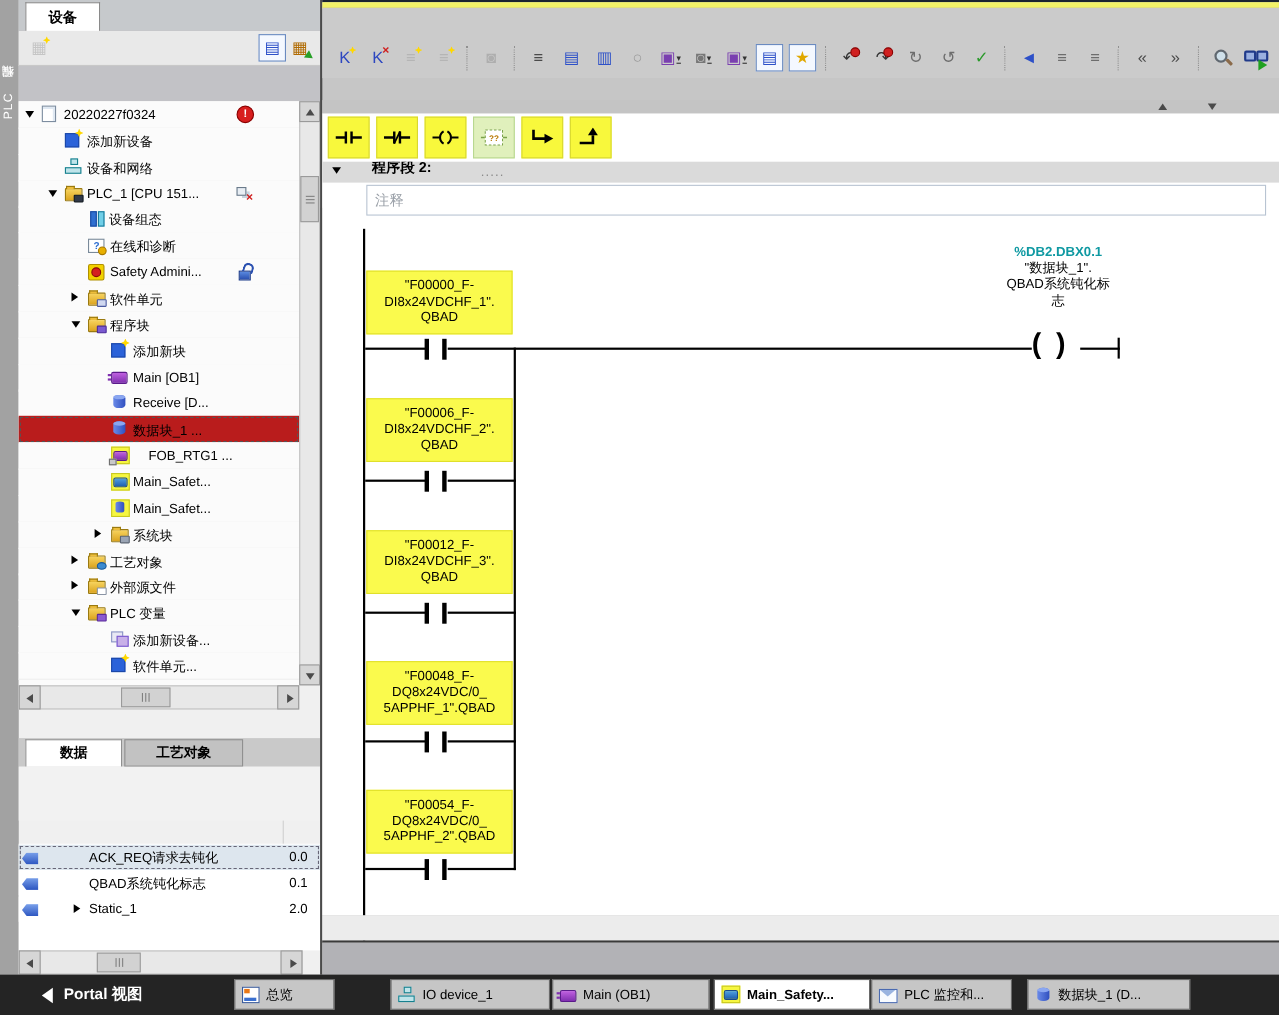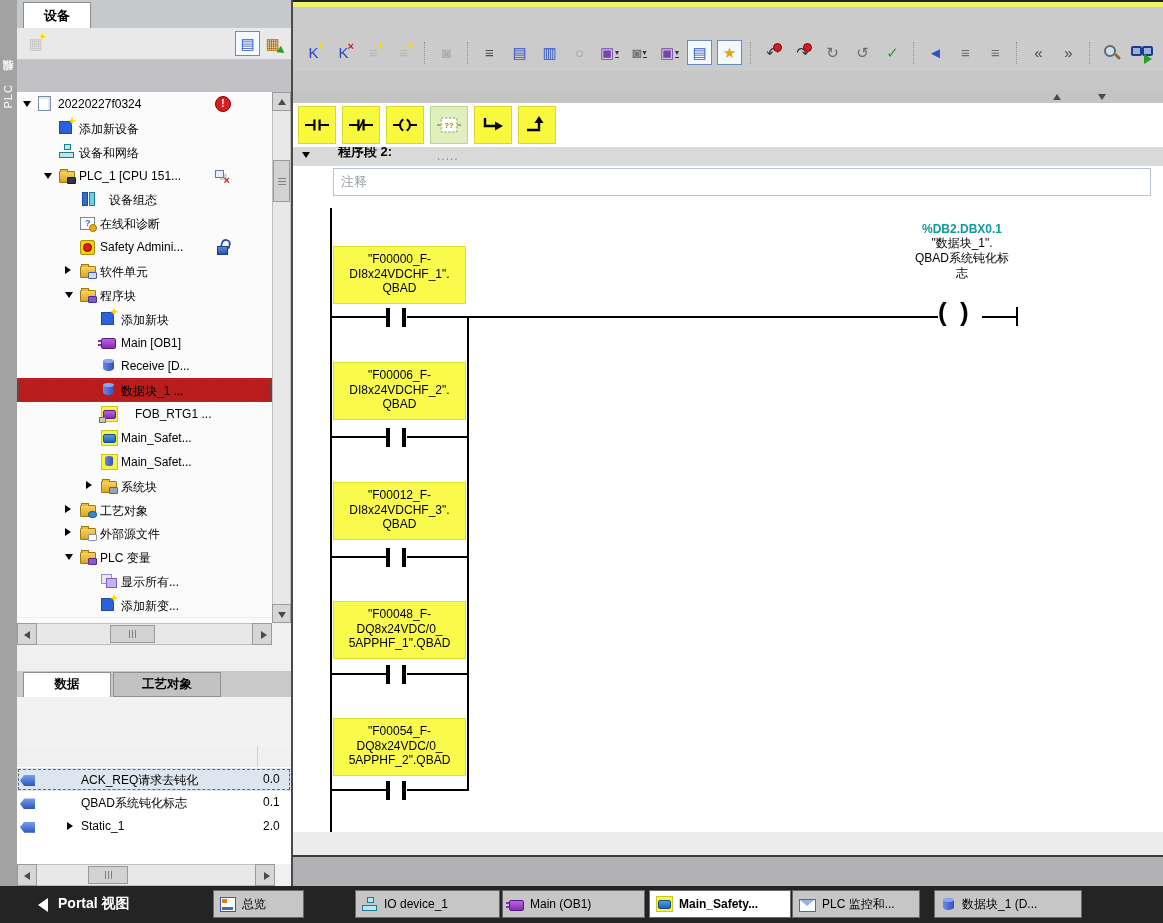--- a/index.html
+++ b/index.html
@@ -219,21 +219,21 @@
         <span class="lbl" style="left: 62px;">设备和网络</span>
       </div>
       <div class="trow" style="top: 163.58px; padding-left: 32px;">
         <span class="exp open" style="left: 27px;"></span>
         <span class="icon fld plcfld" style="position: absolute; left: 42px; top: 4px;"></span>
         <span class="lbl" style="left: 62px;">PLC_1 [CPU 151...</span>
         <span class="st st-link" style="left: 198px;"></span>
       </div>
       <div class="trow" style="top: 187.44px;">
         <span class="icon devcfg" style="position: absolute; left: 63px; top: 4px;"></span>
-        <span class="lbl" style="left: 92px;">设备组态</span>
+        <span class="lbl" style="left: 82px;">设备组态</span>
       </div>
       <div class="trow" style="top: 211.3px;">
         <span class="icon diag" style="position: absolute; left: 63px; top: 4px;"></span>
         <span class="lbl" style="left: 83px;">在线和诊断</span>
       </div>
       <div class="trow" style="top: 235.16px;">
         <span class="icon estop" style="position: absolute; left: 63px; top: 4px;"></span>
         <span class="lbl" style="left: 83px;">Safety Admini...</span>
         <span class="st st-unlock" style="left: 198px;"></span>
       </div>
@@ -290,25 +290,25 @@
         <span class="icon fld fldsrc" style="position: absolute; left: 63px; top: 4px;"></span>
         <span class="lbl" style="left: 83px;">外部源文件</span>
       </div>
       <div class="trow" style="top: 545.34px;">
         <span class="exp open" style="left: 48px;"></span>
         <span class="icon fld fldtags" style="position: absolute; left: 63px; top: 4px;"></span>
         <span class="lbl" style="left: 83px;">PLC 变量</span>
       </div>
       <div class="trow" style="top: 569.2px;">
         <span class="icon showall" style="position: absolute; left: 84px; top: 4px;"></span>
-        <span class="lbl" style="left: 104px;">显示所有...</span>
+        <span class="lbl" style="left: 104px;">添加新设备...</span>
       </div>
       <div class="trow" style="top: 593.06px;">
         <span class="icon add" style="position: absolute; left: 84px; top: 4px;"></span>
-        <span class="lbl" style="left: 104px;">添加新变...</span>
+        <span class="lbl" style="left: 104px;">软件单元...</span>
       </div>
     </div>
 
   <div class="strack" style="left:272px;top:92px;width:19px;height:531px"></div>
   <div class="sbtn" style="left:272px;top:92px;width:19px;height:19px">
       <span class="tri up" style="left:5px;top:6px"></span>
     </div>
   <div class="sbtn" style="left:272px;top:604px;width:19px;height:19px">
       <span class="tri down" style="left:5px;top:7px"></span>
     </div>

